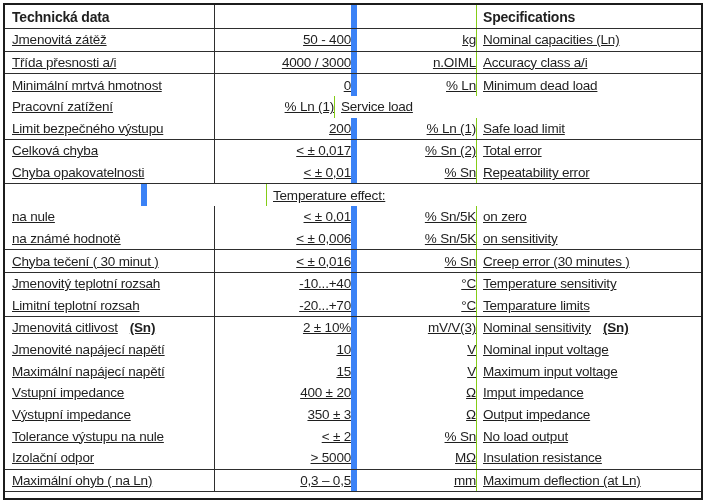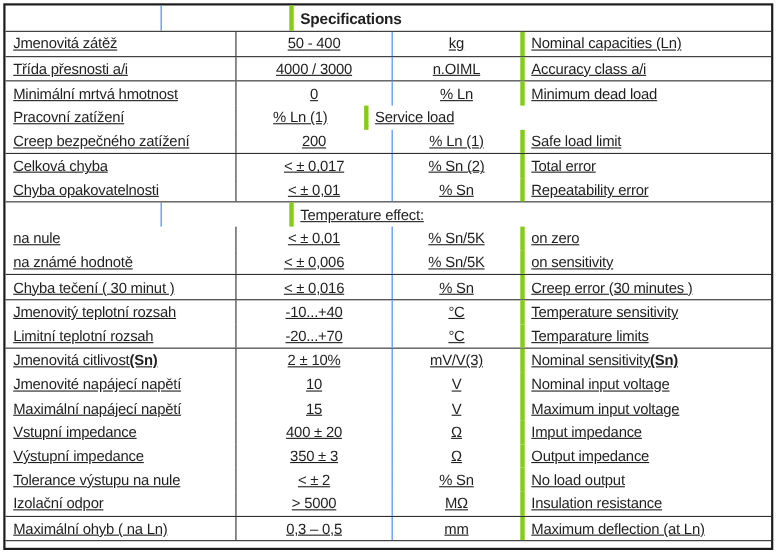--- a/index.html
+++ b/index.html
@@ -63,46 +63,49 @@
   .header .cell {
     font-size: 14px;
   }
   .c1 {
     width: 210px;
     padding-left: 7px;
     border-right: 1px solid #2e2e2e;
   }
   .c2 {
     width: 142px;
-    justify-content: center;
-    border-right: 1px solid #3b82f6;
+    justify-content: flex-end;
+    border-right: 6px solid #3b82f6;
   }
   .c3 {
     width: 120px;
-    justify-content: center;
-    border-right: 4px solid #84cc16;
+    justify-content: flex-end;
+    border-right: 1px solid #84cc16;
   }
   .c4 {
     flex: 1;
     padding-left: 6px;
     text-align: right;
   }
   .cell b {
     font-weight: bold;
-    margin-left: 0;
+    margin-left: 12px;
   }
   .spacer {
     flex: 0 0 6px;
   }
 </style>
 </head>
 <body>
 
 <div class="table-wrap">
   <div class="row header">
+    <div class="cell c1">
+      <span>Technická data</span>
+    </div>
     <div class="cell c2"></div>
     <div class="cell c3"></div>
     <div class="cell c4">
       <span>Specifications</span>
     </div>
   </div>
   <div class="rows">
       <div class="row line">
         <div class="cell c1">
           <span>Jmenovitá zátěž</span>
@@ -151,21 +154,21 @@
         </div>
         <div class="cell c3">
           <span>% Ln (1)</span>
         </div>
         <div class="cell c4">
           <span>Service load</span>
         </div>
       </div>
       <div class="row line">
         <div class="cell c1">
-          <span>Creep bezpečného zatížení</span>
+          <span>Limit bezpečného výstupu</span>
         </div>
         <div class="cell c2">
           <span>200</span>
         </div>
         <div class="cell c3">
           <span>% Ln (1)</span>
         </div>
         <div class="cell c4">
           <span>Safe load limit</span>
         </div>

